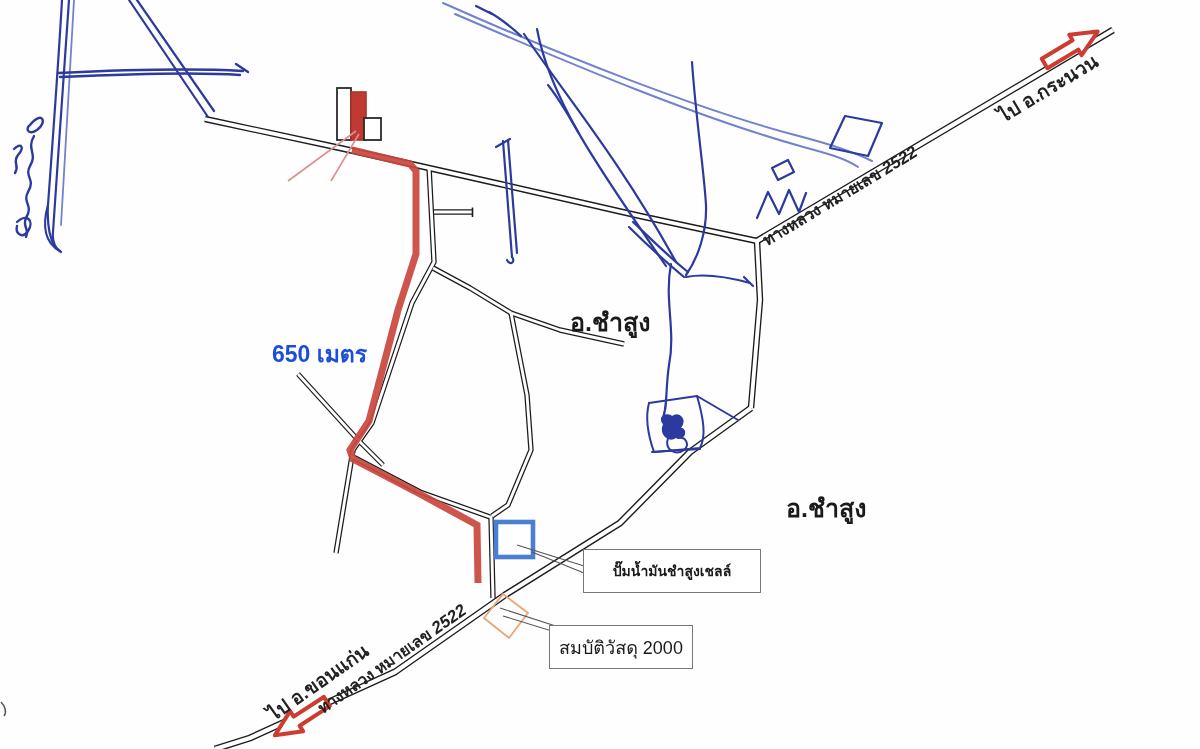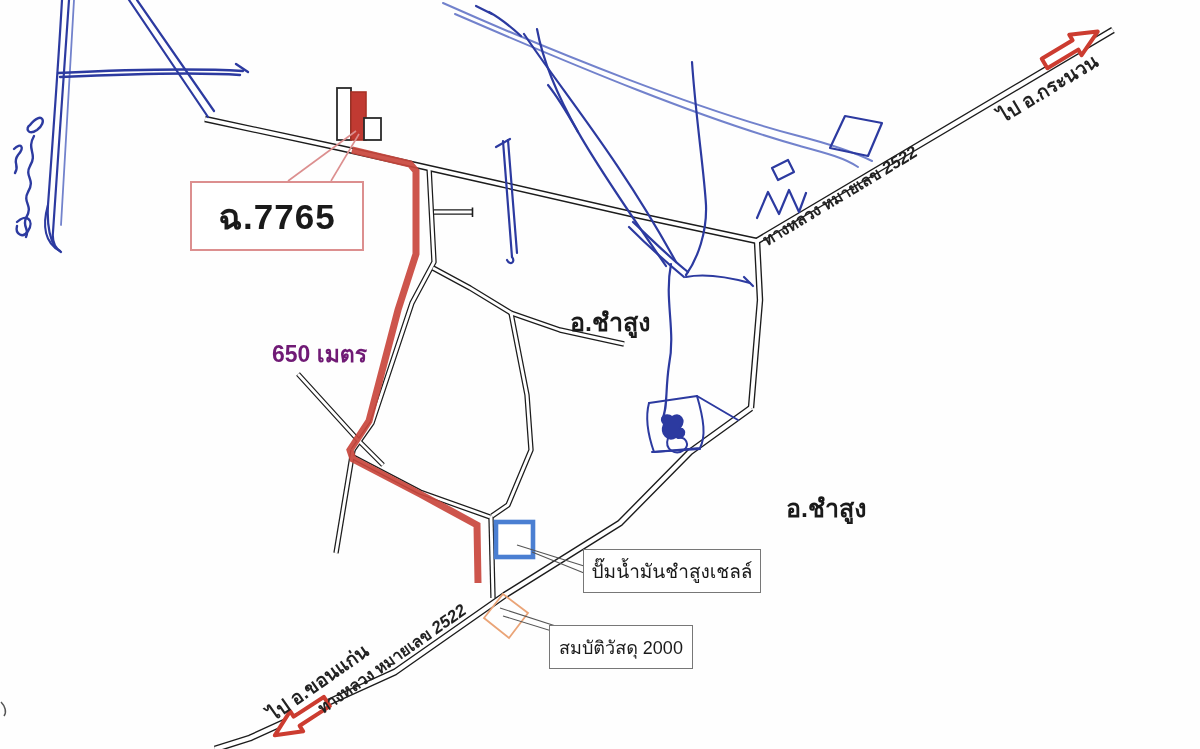--- a/index.html
+++ b/index.html
@@ -14,27 +14,27 @@
   .boxlbl{
     position:absolute;display:flex;align-items:center;justify-content:center;
     background:#ffffff;white-space:nowrap;
   }
   .parcel-box{
     left:190px;top:181px;width:170px;height:66px;
     border:2px solid #dc8f8f;font-size:35px;font-weight:600;letter-spacing:1px;
   }
   .gas-box{
     left:583px;top:549px;width:176px;height:42px;
-    border:1.4px solid #777;font-size:19px;font-weight:400;
+    border:1.4px solid #777;font-size:14px;font-weight:700;
   }
   .mat-box{
     left:549px;top:625px;width:142px;height:42px;
     border:1.4px solid #777;font-size:18px;font-weight:500;
   }
-  .distance{left:272px;top:336px;font-size:23px;font-weight:700;color:#701a75;}
+  .distance{left:272px;top:336px;font-size:23px;font-weight:700;color:#1d4ed8;}
   .district1{left:570px;top:302px;font-size:25px;font-weight:700;}
   .district2{left:786px;top:488px;font-size:25px;font-weight:700;}
   .rot{transform-origin:center center;transform:translate(-50%,-50%) var(--r);}
   .hwy{font-size:16px;font-weight:600;color:#222;}
   .hwy .num{font-weight:800;font-style:italic;font-size:17px;}
   .dir{font-size:19px;font-weight:600;color:#222;}
   .hwy-ne{left:840px;top:196px;--r:rotate(-31deg);}
   .dir-ne{left:1048px;top:88px;--r:rotate(-31deg);}
   .hwy-sw{left:392px;top:659px;--r:rotate(-35deg);}
   .dir-sw{left:318px;top:682px;--r:rotate(-35deg);}
@@ -176,23 +176,20 @@
       <path d="M649,403 C645,418 648,435 654,452 L700,448 C706,436 704,420 697,396"></path>
       <path d="M664,424 C658,418 666,412 672,417 C680,412 686,420 680,428 C688,430 684,440 676,437 C668,442 660,434 664,424" fill="#2c3aa0"></path>
       <path d="M668,438 C664,450 676,456 684,450 C690,445 686,436 678,438"></path>
       <path d="M652,452 L700,449"></path>
     </g>
   </g>
 
   <path d="M1,702 C5,706 7,712 4,716" stroke="#555" stroke-width="1.5" fill="none"></path>
 </svg>
 
-  <div class="boxlbl parcel-box">
-    <span>ฉ.7765</span>
-  </div>
 
   <div class="lbl distance">650 เมตร</div>
 
   <div class="lbl district1">อ.ชำสูง</div>
   <div class="lbl district2">อ.ชำสูง</div>
 
   <div class="boxlbl gas-box">
     <span>ปั๊มน้ำมันชำสูงเชลล์</span>
   </div>
 

